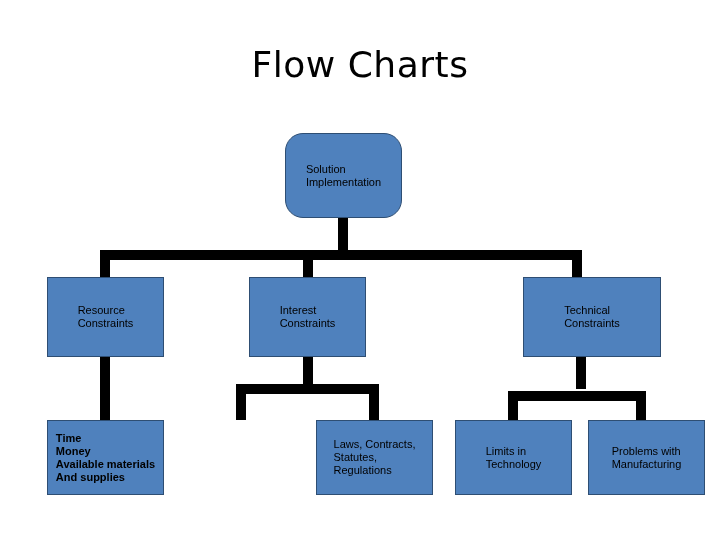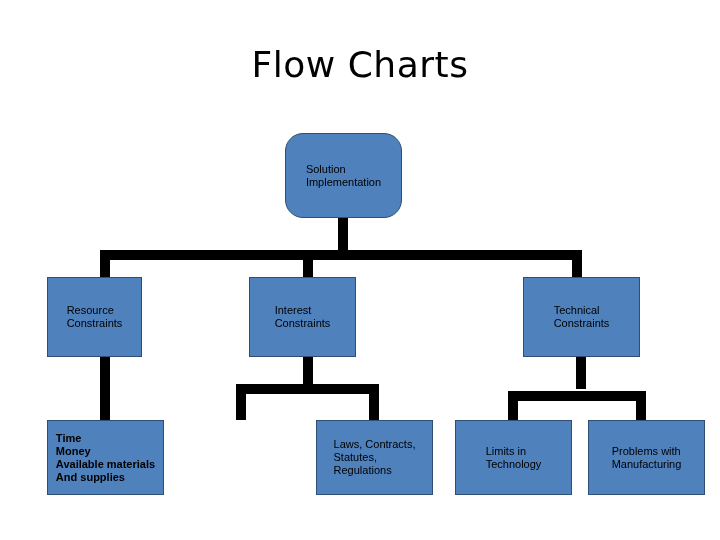--- a/index.html
+++ b/index.html
@@ -68,29 +68,29 @@
   </div>
 
   <div class="conn" style="left:338px; top:218px; width:10px; height:38px;"></div>
 
   <div class="conn" style="left:100px; top:250px; width:482px; height:10px;"></div>
 
   <div class="conn" style="left:100px; top:250px; width:10px; height:28px;"></div>
   <div class="conn" style="left:303px; top:250px; width:10px; height:28px;"></div>
   <div class="conn" style="left:572px; top:250px; width:10px; height:28px;"></div>
 
-  <div class="node" style="left:47px; top:277px; width:95px; height:80px;">
+  <div class="node" style="left:47px; top:277px; width:117px; height:80px;">
     <span class="txt">Resource
 Constraints</span>
   </div>
-  <div class="node" style="left:249px; top:277px; width:107px; height:80px;">
+  <div class="node" style="left:249px; top:277px; width:117px; height:80px;">
     <span class="txt">Interest
 Constraints</span>
   </div>
-  <div class="node" style="left:523px; top:277px; width:117px; height:80px;">
+  <div class="node" style="left:523px; top:277px; width:138px; height:80px;">
     <span class="txt">Technical
 Constraints</span>
   </div>
 
   <div class="conn" style="left:100px; top:357px; width:10px; height:63px;"></div>
 
   <div class="conn" style="left:303px; top:357px; width:10px; height:32px;"></div>
   <div class="conn" style="left:236px; top:384px; width:143px; height:10px;"></div>
   <div class="conn" style="left:236px; top:384px; width:10px; height:36px;"></div>
   <div class="conn" style="left:369px; top:384px; width:10px; height:36px;"></div>

